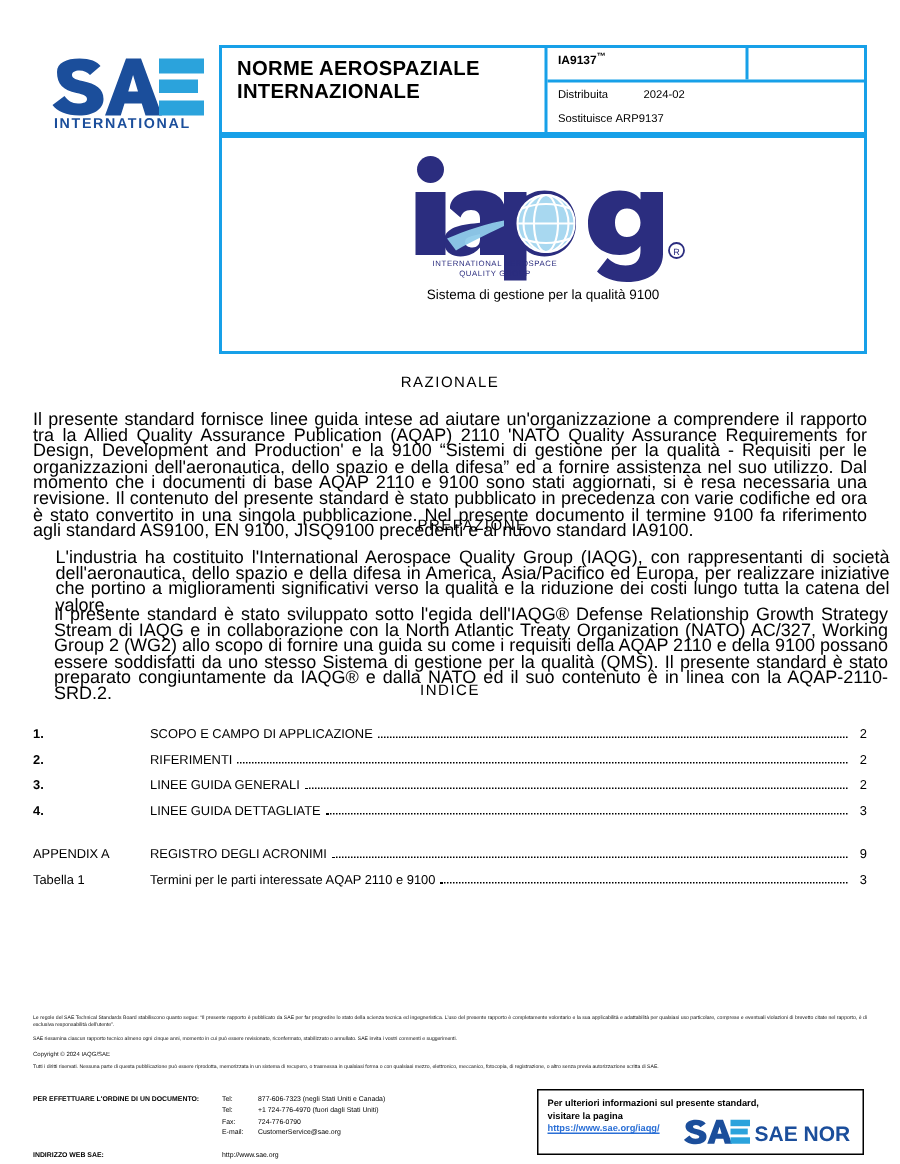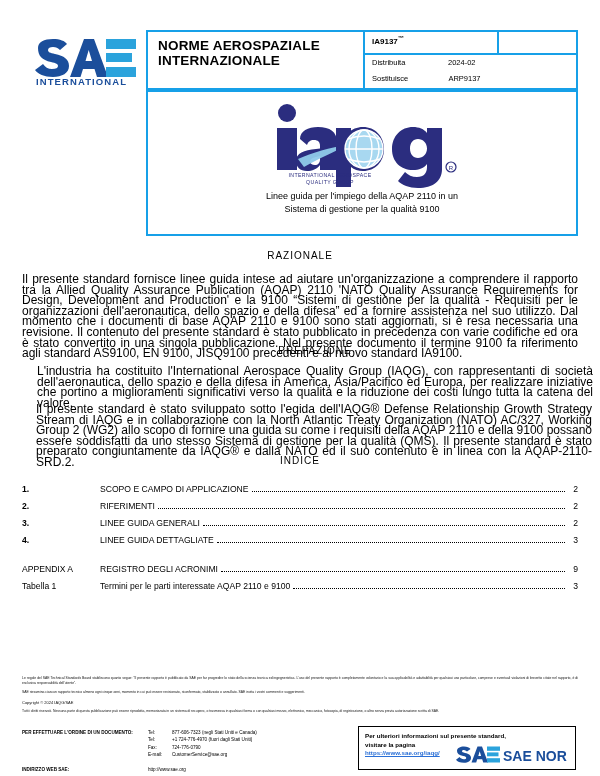--- a/index.html
+++ b/index.html
@@ -89,21 +89,20 @@
   }
   .hdr-desig sup { font-size: 6px; vertical-align: super; }
   .hdr-blank { flex: 1; }
   .hdr-meta-row {
     height: 16px;
     box-sizing: border-box;
     padding: 3px 0 0 7px;
     font-size: 7.5px;
     display: flex;
     white-space: nowrap;
-    gap: 19px;
   }
   .hdr-meta-row .k { width: 57px; }
   .hdr-meta-row.second { height: 17px; }
 
   
   .logo-block {
     border-top: 2px solid #17A0E8;
     height: 142px;
     position: relative;
     text-align: center;
@@ -307,21 +306,20 @@
 
             <path d="M140 48 C140 35 149 26 161 26 C167 26 172 28 175 32 L175 27 L190 27 L190 68 C190 80 181 87 166 87 C157 87 150 84 146 80 L153 71 C156 74 160 76 165 76 C172 76 175 72 175 66 L175 63 C172 67 167 69 161 69 C149 69 140 61 140 48 Z M158 47.5 C158 53 161 57 166 57 C171 57 175 53 175 47.5 C175 42 171 38 166 38 C161 38 158 42 158 47.5 Z" fill="#2B2D7F"></path>
 
             <circle cx="199" cy="66" r="5" fill="none" stroke="#2B2D7F" stroke-width="1.2"></circle>
             <text x="199" y="69" text-anchor="middle" font-family="'Liberation Sans', sans-serif" font-size="6" fill="#2B2D7F">R</text>
 
             <text x="78" y="76" text-anchor="middle" font-family="'Liberation Sans', sans-serif" font-size="5.2" letter-spacing="0.4" fill="#2B2D7F">INTERNATIONAL AEROSPACE</text>
             <text x="78" y="83" text-anchor="middle" font-family="'Liberation Sans', sans-serif" font-size="5.2" letter-spacing="0.4" fill="#2B2D7F">QUALITY GROUP</text>
           </svg>
         </div>
-        <div class="logo-caption">Linee guida per l'impiego della AQAP 2110 in un</div>
         <div class="logo-caption">Sistema di gestione per la qualità 9100</div>
       </div>
     </div>
   </div>
 
   <div class="block-razionale">
     <div class="section-head">RAZIONALE</div>
     <p class="para">Il presente standard fornisce linee guida intese ad aiutare un'organizzazione a comprendere il rapporto tra la Allied Quality Assurance Publication (AQAP) 2110 'NATO Quality Assurance Requirements for Design, Development and Production' e la 9100 “Sistemi di gestione per la qualità - Requisiti per le organizzazioni dell'aeronautica, dello spazio e della difesa” ed a fornire assistenza nel suo utilizzo. Dal momento che i documenti di base AQAP 2110 e 9100 sono stati aggiornati, si è resa necessaria una revisione. Il contenuto del presente standard è stato pubblicato in precedenza con varie codifiche ed ora è stato convertito in una singola pubblicazione. Nel presente documento il termine 9100 fa riferimento agli standard AS9100, EN 9100, JISQ9100 precedenti e al nuovo standard IA9100.</p>
   </div>
 

